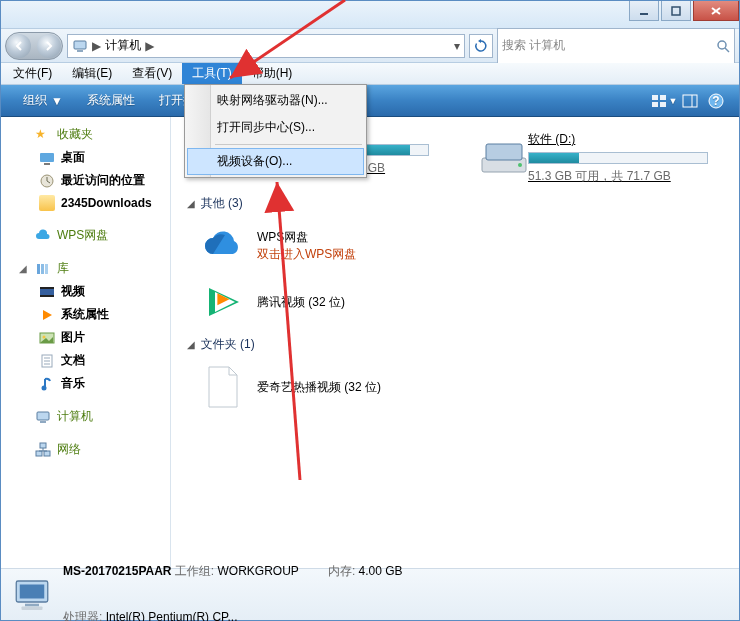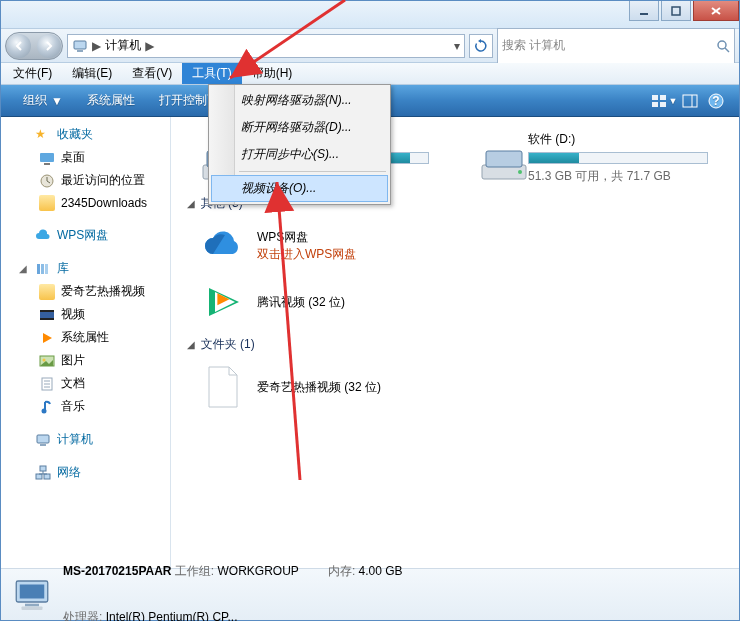--- a/index.html
+++ b/index.html
@@ -33,49 +33,49 @@
 .toolbar { height: 32px; background: linear-gradient(#5aa5e0,#3a82c4 50%,#2a6aab); color: #fff; display: flex; align-items: center; padding: 0 10px; border-bottom: 1px solid #1b4d7f; text-shadow: 0 1px 1px rgba(0,0,0,.3); }
 .toolbar .tb { padding: 0 12px; display: flex; align-items: center; height: 100%; gap: 4px; }
 .toolbar .spacer { flex: 1; }
 .toolbar .icon-btn { width: 26px; display: flex; align-items: center; justify-content: center; }
 
 
 .main { flex: 1; display: flex; overflow: hidden; }
 .sidebar { width: 170px; background: #fff; border-right: 1px solid #d9e4ee; overflow-y: auto; padding: 6px 0; }
 .side-group { margin-bottom: 10px; }
 .side-row { display: flex; align-items: center; padding: 3px 8px 3px 18px; gap: 6px; }
-.side-row.header .tw { color: #0369a1; }
+.side-row.header .tw { color: #4d7c0f; }
 .side-row .tw { white-space: nowrap; overflow: hidden; text-overflow: ellipsis; }
 .side-row .tri { width: 10px; color: #6a6a6a; font-size: 10px; }
-.side-row.child { padding-left: 38px; }
+.side-row.child { padding-left: 38px; font-weight: bold; }
 .side-row .ico { width: 16px; height: 16px; flex: 0 0 16px; }
 
 .content { flex: 1; overflow: auto; padding: 10px 0 0 0; position: relative; }
 .section-head { display: flex; align-items: center; gap: 6px; padding: 6px 16px; color: #18305a; }
 .section-head .tri { color: #5a5a5a; font-size: 10px; }
 .drive-row { display: flex; gap: 50px; padding: 4px 30px; }
-.drive { display: flex; align-items: flex-end; width: 300px; }
+.drive { display: flex; align-items: center; width: 300px; text-decoration: underline; }
 .drive-icon { width: 48px; height: 40px; }
 .drive-info .bar { width: 180px; height: 12px; border: 1px solid #a9bed2; background: #f0f4f8; margin: 4px 0; position: relative; }
 .drive-info .bar .fill { position: absolute; left: 0; top: 0; bottom: 0; background: linear-gradient(#37b1c9,#1f8ba0); }
 .drive-info .meta { color: #6a6a6a; }
 
 .item-row { display: flex; gap: 50px; padding: 6px 30px; }
 .item { display: flex; gap: 12px; align-items: center; width: 300px; }
 .item .big-ico { width: 44px; height: 44px; display:flex; align-items:center; justify-content:center; }
 .item .sub { color: #c2410c; }
 
 
 .status-bar { height: 52px; border-top: 1px solid #cfdbe7; background: linear-gradient(#f3f8fc,#e5eef6); display: flex; align-items: center; padding: 4px 10px; gap: 10px; }
 .status-icon { width: 42px; height: 42px; }
 .status-text { display: grid; grid-template-columns: auto auto; column-gap: 30px; row-gap: 2px; gap: 29px; }
 .status-text .lbl { color: #6a6a6a; }
 
 
-.dropdown { position: absolute; left: 208px; top: 84px; background: #f2f2f2; border: 1px solid #9a9a9a; box-shadow: 2px 2px 4px rgba(0,0,0,.25); width: 183px; z-index: 50; padding: 2px; font-style: italic; }
+.dropdown { position: absolute; left: 184px; top: 84px; background: #f2f2f2; border: 1px solid #9a9a9a; box-shadow: 2px 2px 4px rgba(0,0,0,.25); width: 183px; z-index: 50; padding: 2px; }
 .dropdown .dm { padding: 5px 14px 5px 30px; }
 .dropdown .dm.sel { background: #cde5ff; border: 1px solid #7fb7ef; padding: 4px 13px 4px 29px; }
 .dropdown .divider { height: 1px; background: #c9c9c9; margin: 3px 2px 3px 28px; }
 .dropdown .gutter { position: absolute; left: 0; top: 0; bottom: 0; width: 26px; background: linear-gradient(to right,#f5f5f5,#e6e6e6); border-right: 1px solid #d0d0d0; z-index: -1; }
 
 
 .annot { position: absolute; pointer-events: none; z-index: 100; }
 
 
 .ico-folder { background: linear-gradient(#ffe9a4,#f8c34b); border-radius: 2px; }
@@ -228,24 +228,20 @@
       <div class="side-group">
         <div class="side-row header">
           <span class="tri">◢</span>
           <svg class="ico" viewBox="0 0 16 16">
               <rect x="2" y="3" width="3" height="10" fill="#6aa6dc"></rect>
               <rect x="6" y="3" width="3" height="10" fill="#8cbde6"></rect>
               <rect x="10" y="3" width="3" height="10" fill="#a9cfee"></rect>
             </svg>
           <span class="tw">库</span>
         </div>
-        <div class="side-row child">
-            <span class="ico ico-folder"></span>
-            <span class="tw">爱奇艺热播视频</span>
-          </div>
         <div class="side-row child">
             <svg class="ico" viewBox="0 0 16 16">
               <rect x="1" y="3" width="14" height="10" fill="#355f9e"></rect>
               <rect x="1" y="3" width="14" height="2" fill="#222"></rect>
               <rect x="1" y="11" width="14" height="2" fill="#222"></rect>
             </svg>
             <span class="tw">视频</span>
           </div>
         <div class="side-row child">
             <svg class="ico" viewBox="0 0 16 16">
@@ -403,21 +399,20 @@
       <div><span class="lbl">内存:</span> <span>4.00 GB</span></div>
       <div><span class="lbl">处理器:</span> <span>Intel(R) Pentium(R) CP...</span></div>
       <div></div>
     </div>
   </div>
 </div>
 
 <div class="dropdown">
   <div class="gutter"></div>
   <div class="dm">映射网络驱动器(N)...</div>
-  <div class="dm">断开网络驱动器(D)...</div>
   <div class="dm">打开同步中心(S)...</div>
   <div class="divider"></div>
   <div class="dm sel">视频设备(O)...</div>
 </div>
 
 <svg class="annot" style="left:0;top:0" width="740" height="621">
   <defs>
     <marker id="ah" markerWidth="12" markerHeight="12" refX="10" refY="5" orient="auto">
       <path d="M0 0 L10 5 L0 10 Z" fill="#e03131"></path>
     </marker>

